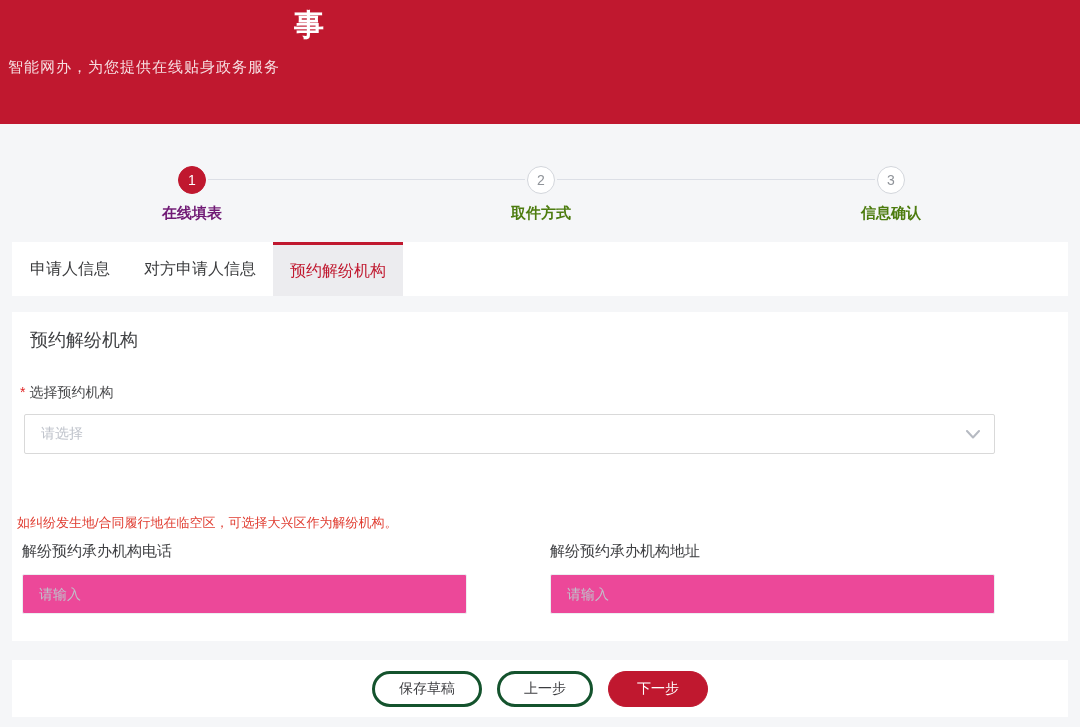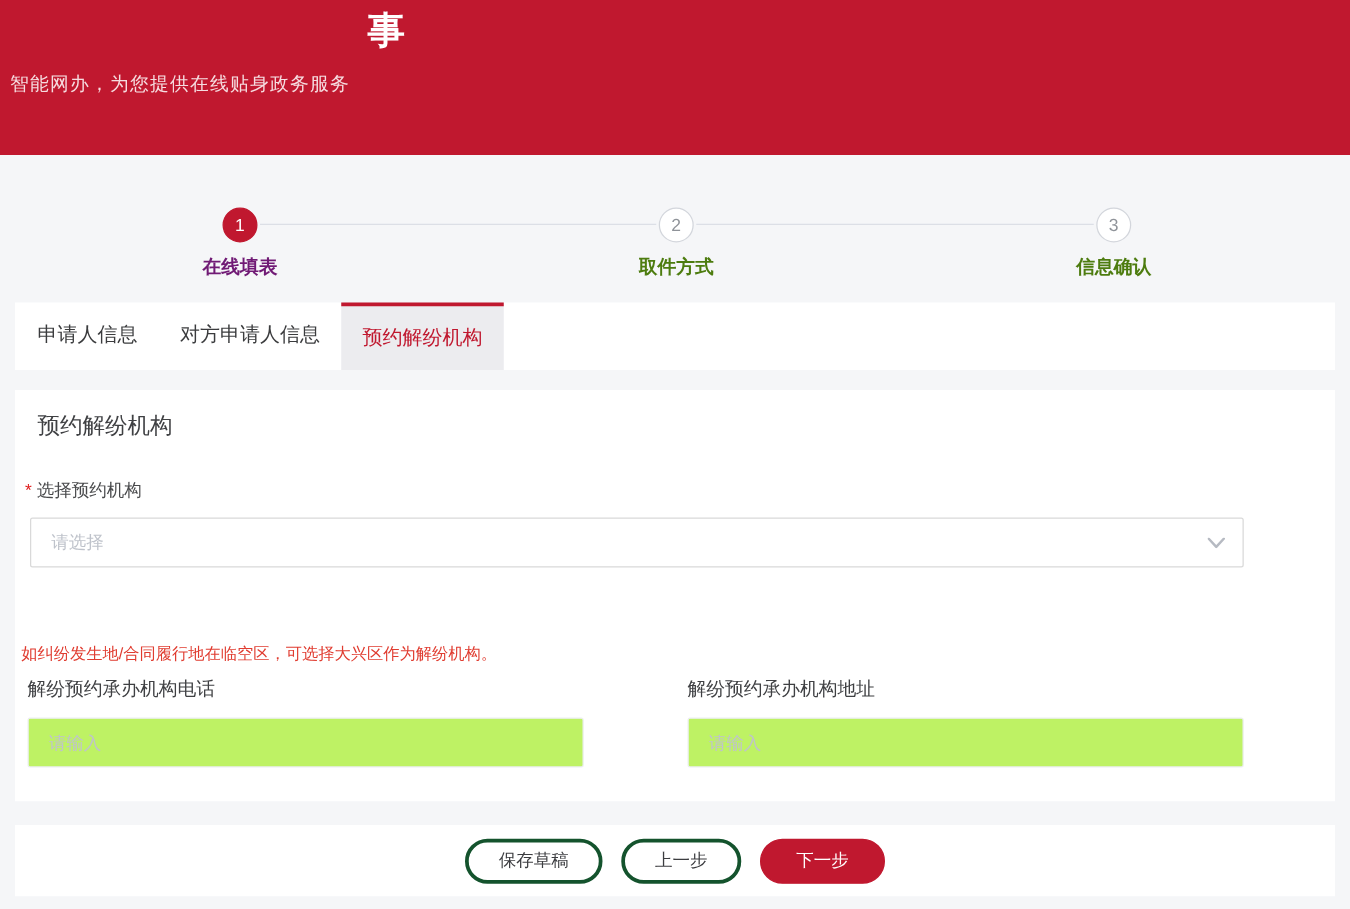--- a/index.html
+++ b/index.html
@@ -78,21 +78,21 @@
   .note {
     position:absolute; font-size:13px; color:#e03c30; white-space:nowrap;
   }
   .note-1 { left:3px; top:152px; }
   .note-2 { left:5px; top:202px; }
   .field-label { position:absolute; top:230px; font-size:15px; color:#3f4043; }
   .phone-label { left:10px; }
   .address-label { left:538px; }
   .text-input {
     position:absolute; top:262px; height:40px; width:445px;
-    background:#bef264; border:1px solid #eceef1; border-radius:2px;
+    background:#ec4899; border:1px solid #eceef1; border-radius:2px;
     font-size:14px; color:#303133; padding:0 16px;
     font-family:"Liberation Sans","DejaVu Sans",sans-serif;
   }
   .text-input::placeholder { color:#bfc3cb; opacity:1; }
   .phone-input { left:10px; }
   .address-input { left:538px; }
 
   
   .panel-footer {
     top:660px; height:57px;

